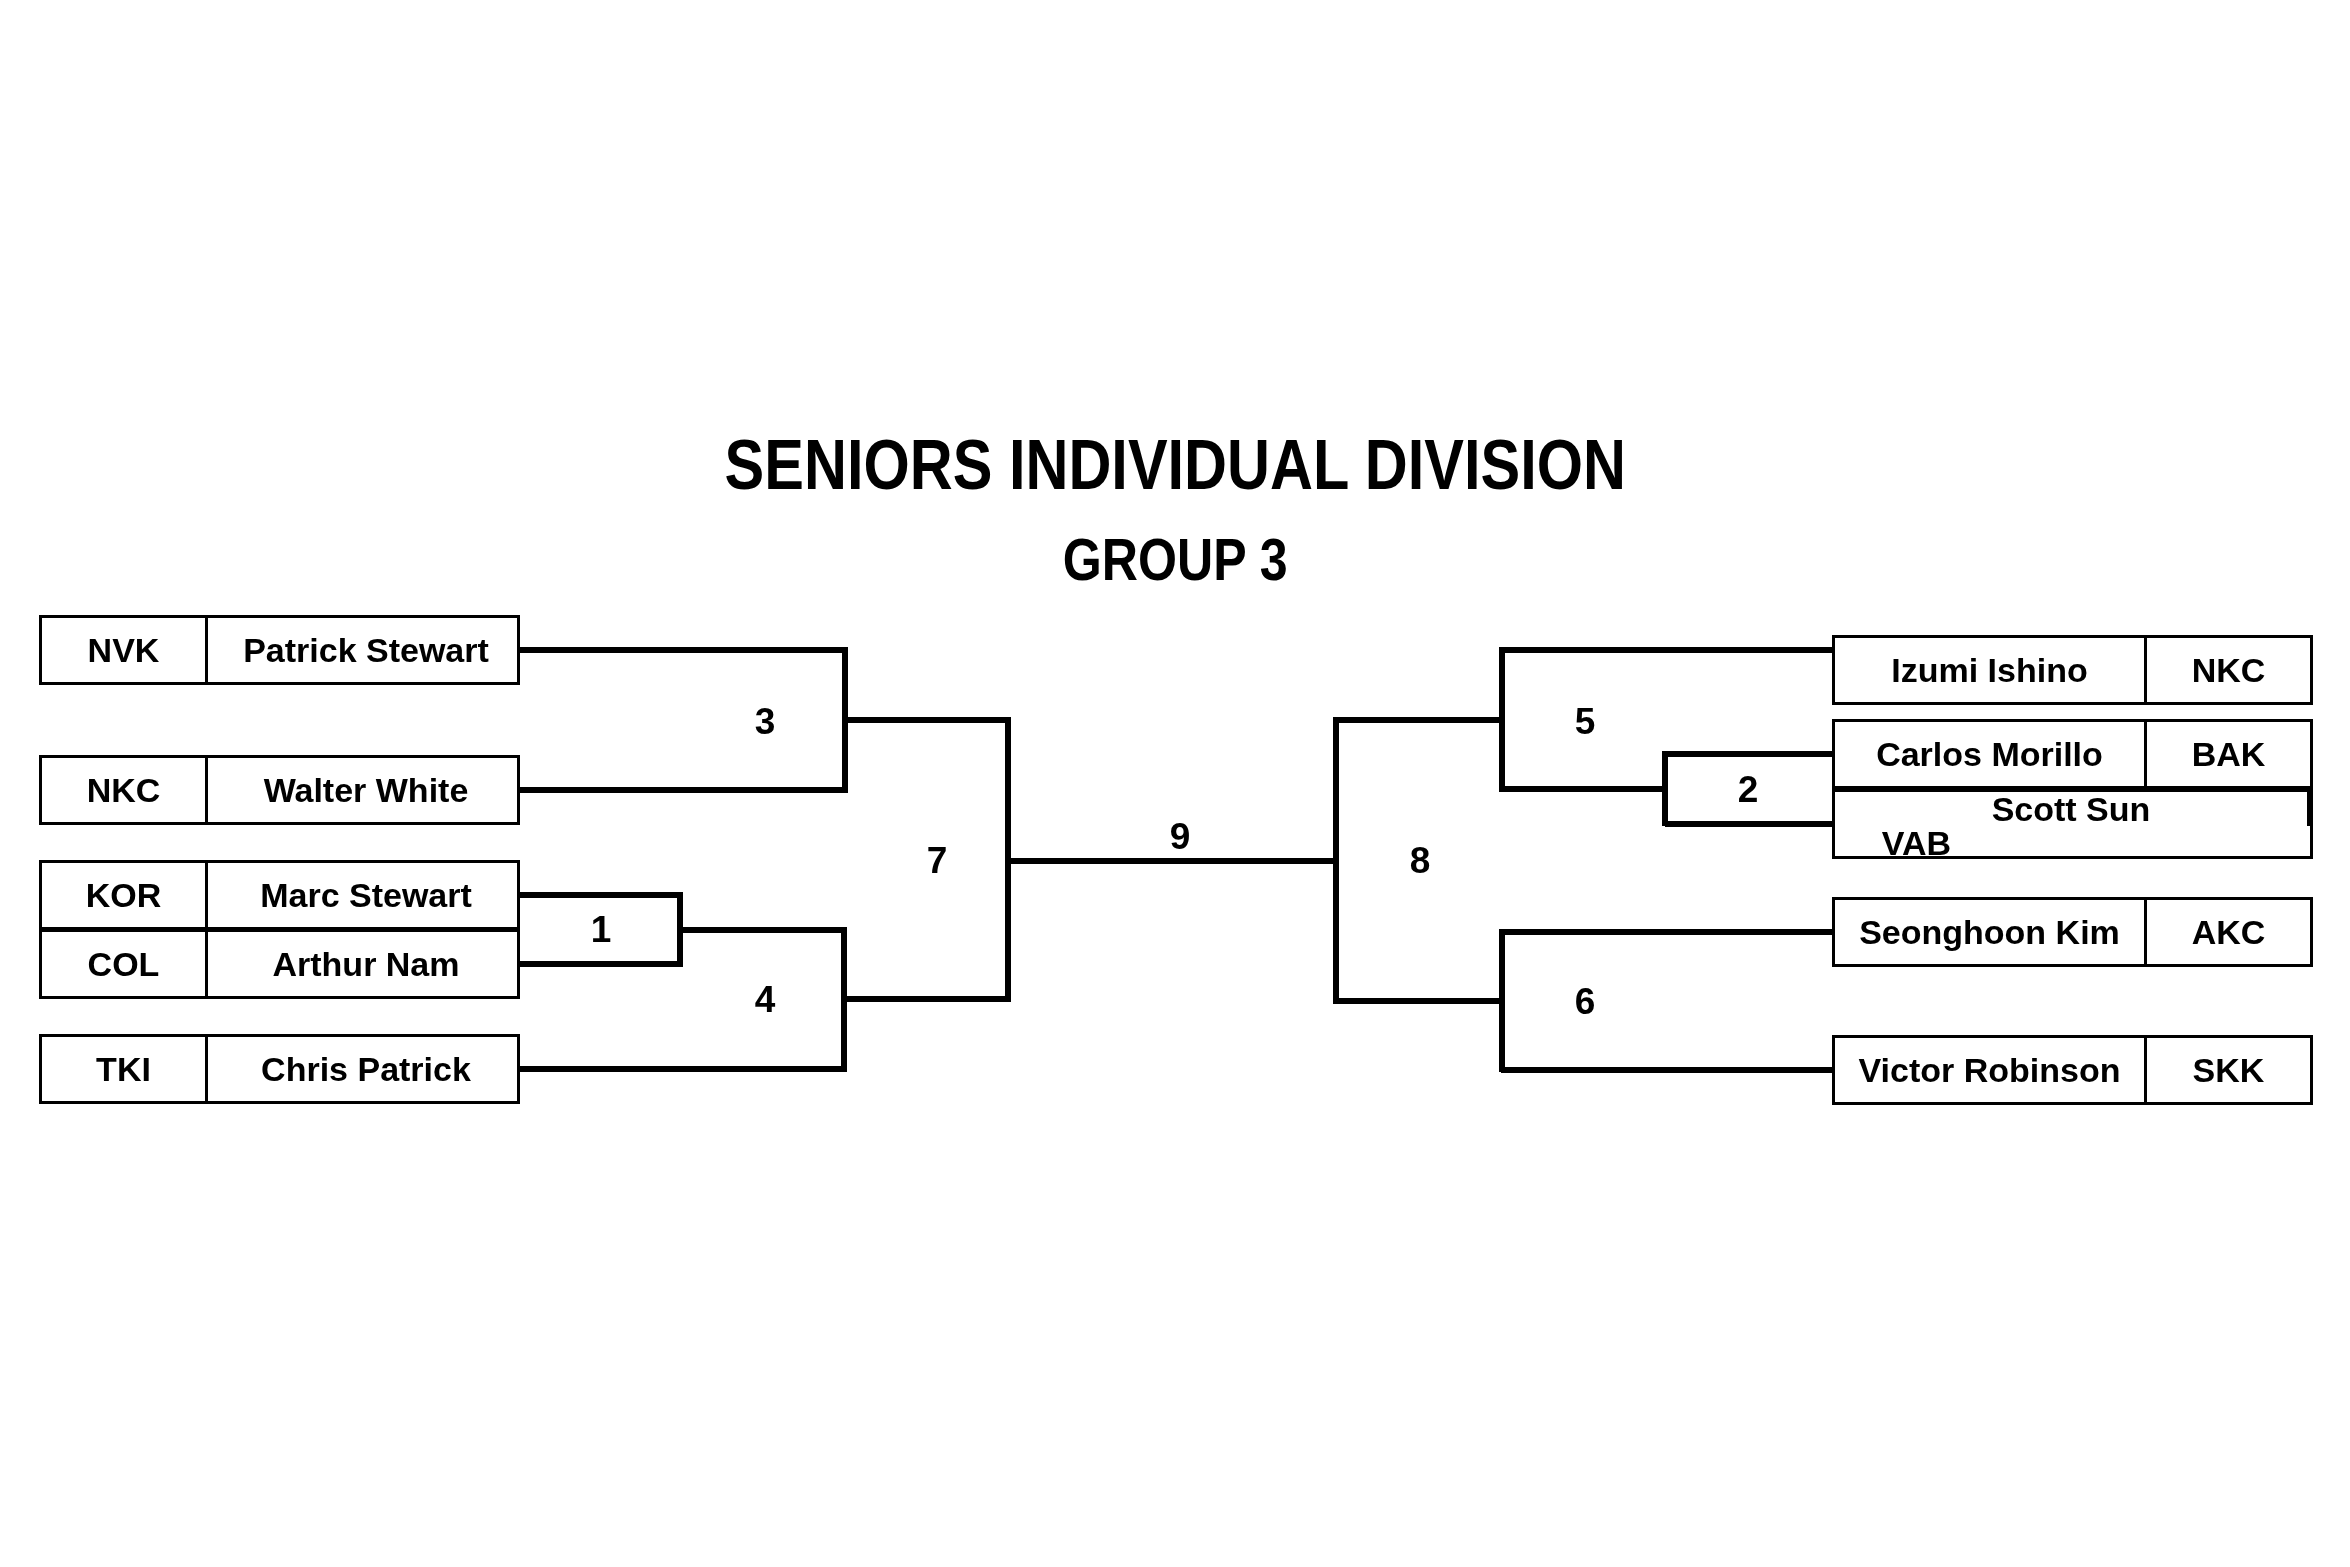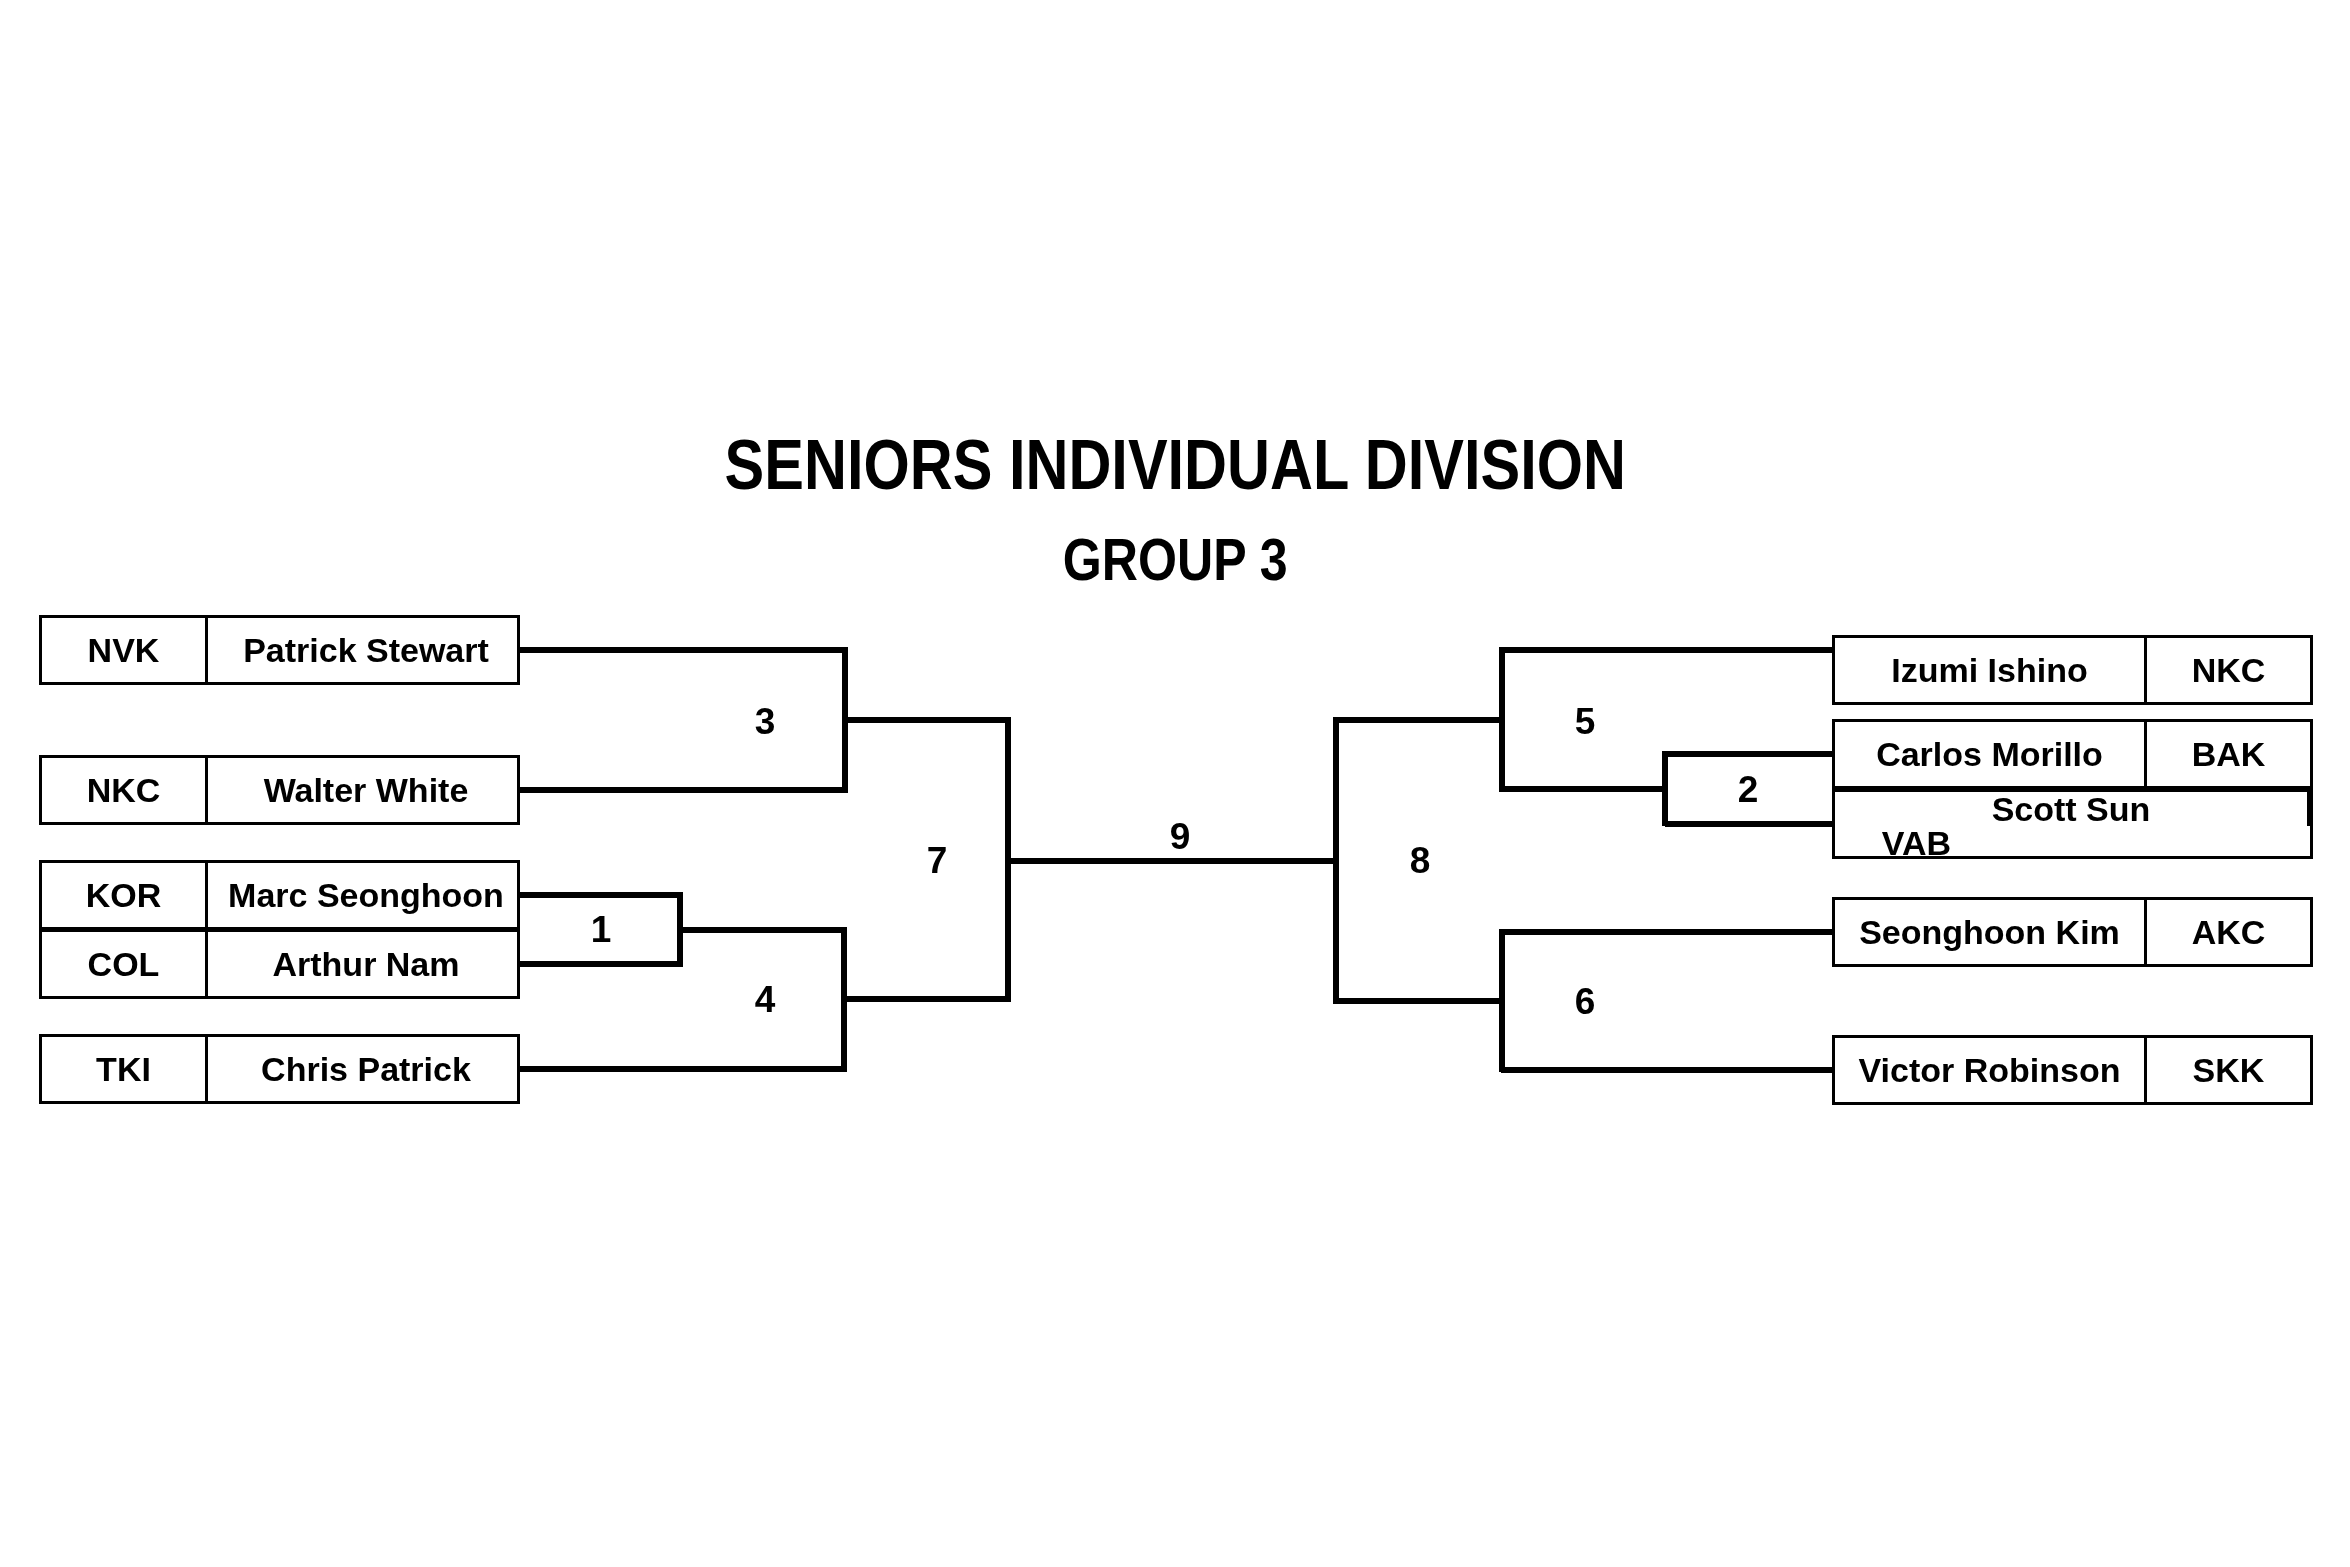--- a/index.html
+++ b/index.html
@@ -63,21 +63,21 @@
   <div class="entry-box" style="left:39px;top:615px;">
     <div class="cell club-cell-left">NVK</div>
     <div class="cell name-cell-left">Patrick Stewart</div>
   </div>
   <div class="entry-box" style="left:39px;top:755px;">
     <div class="cell club-cell-left">NKC</div>
     <div class="cell name-cell-left">Walter White</div>
   </div>
   <div class="entry-box" style="left:39px;top:860px;">
     <div class="cell club-cell-left">KOR</div>
-    <div class="cell name-cell-left">Marc Seonghoon</div>
+    <div class="cell name-cell-left">Marc Stewart</div>
   </div>
   <div class="entry-box" style="left:39px;top:929px;">
     <div class="cell club-cell-left">COL</div>
     <div class="cell name-cell-left">Arthur Nam</div>
   </div>
   <div class="entry-box" style="left:39px;top:1034px;">
     <div class="cell club-cell-left">TKI</div>
     <div class="cell name-cell-left">Chris Patrick</div>
   </div>
 

